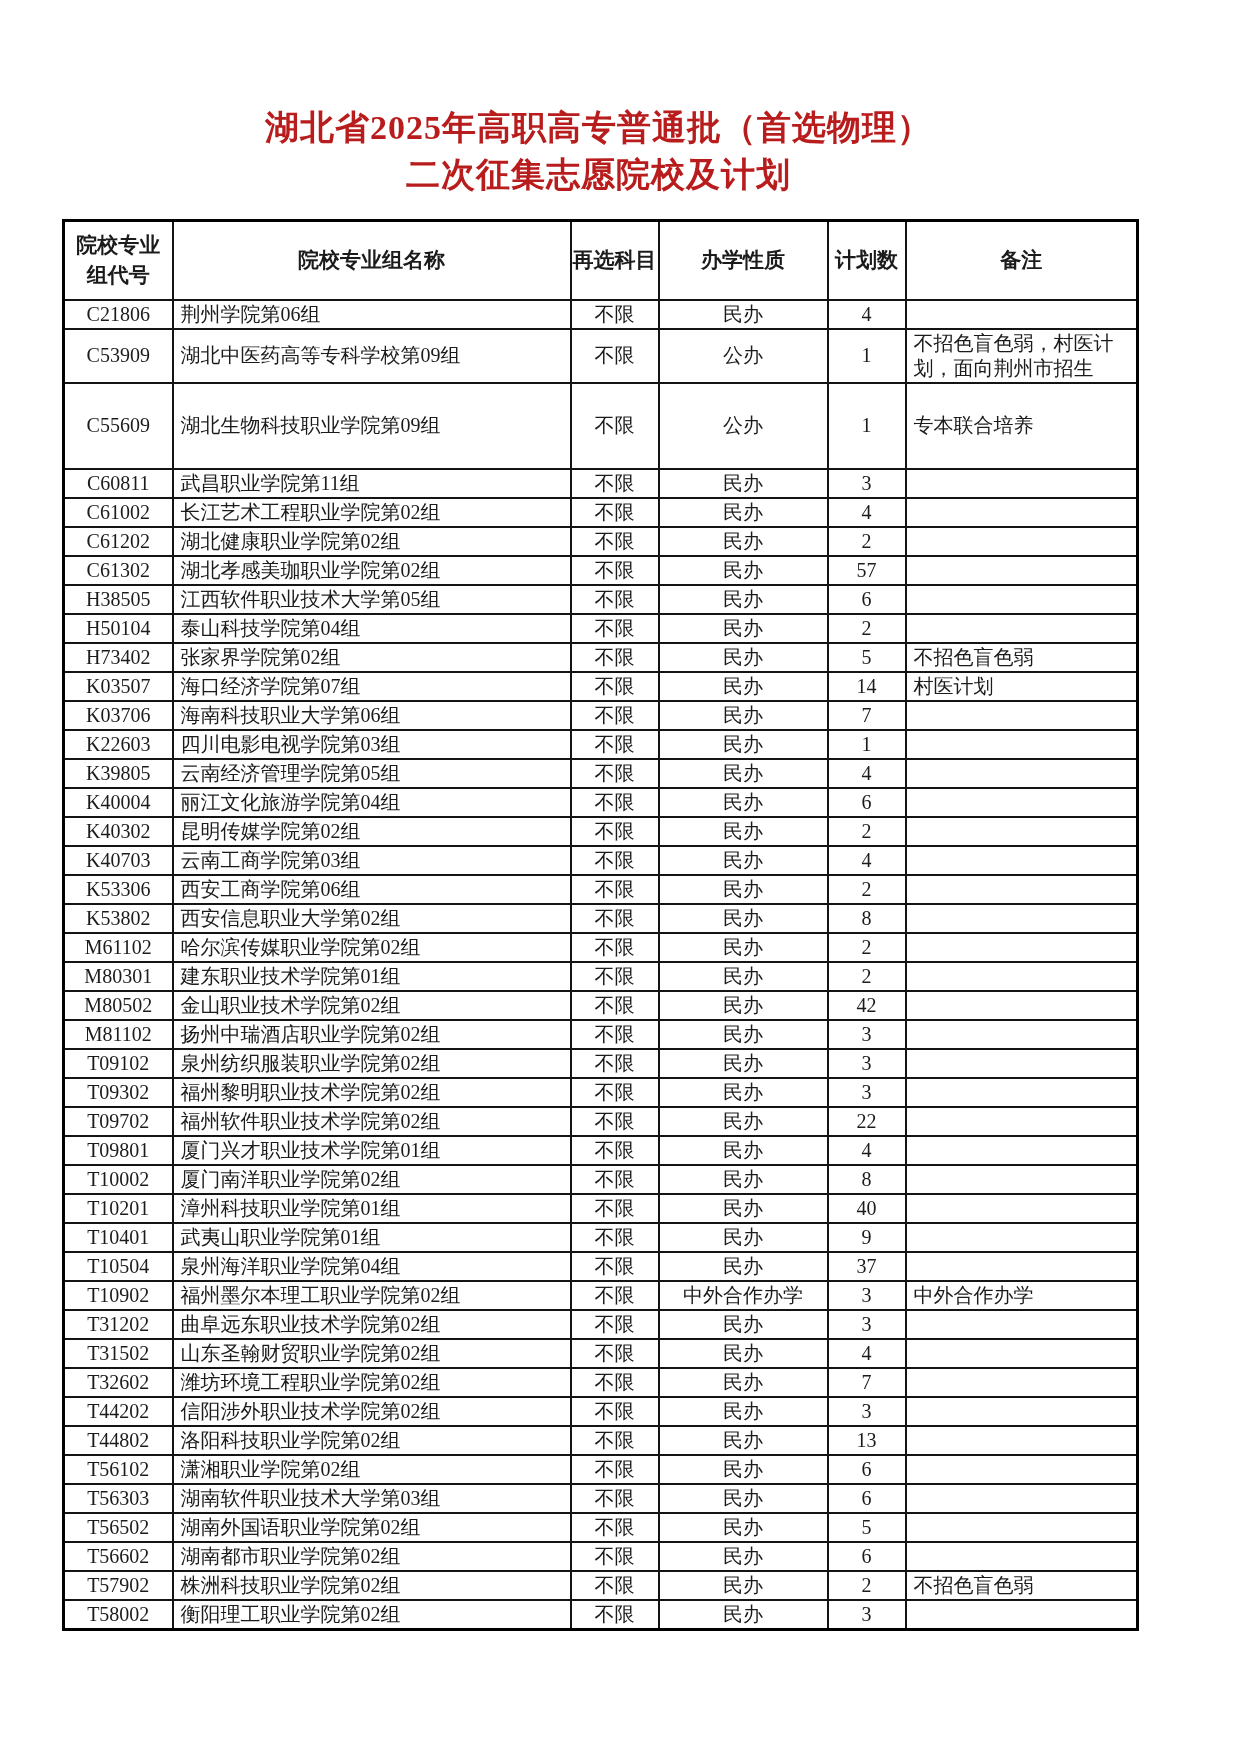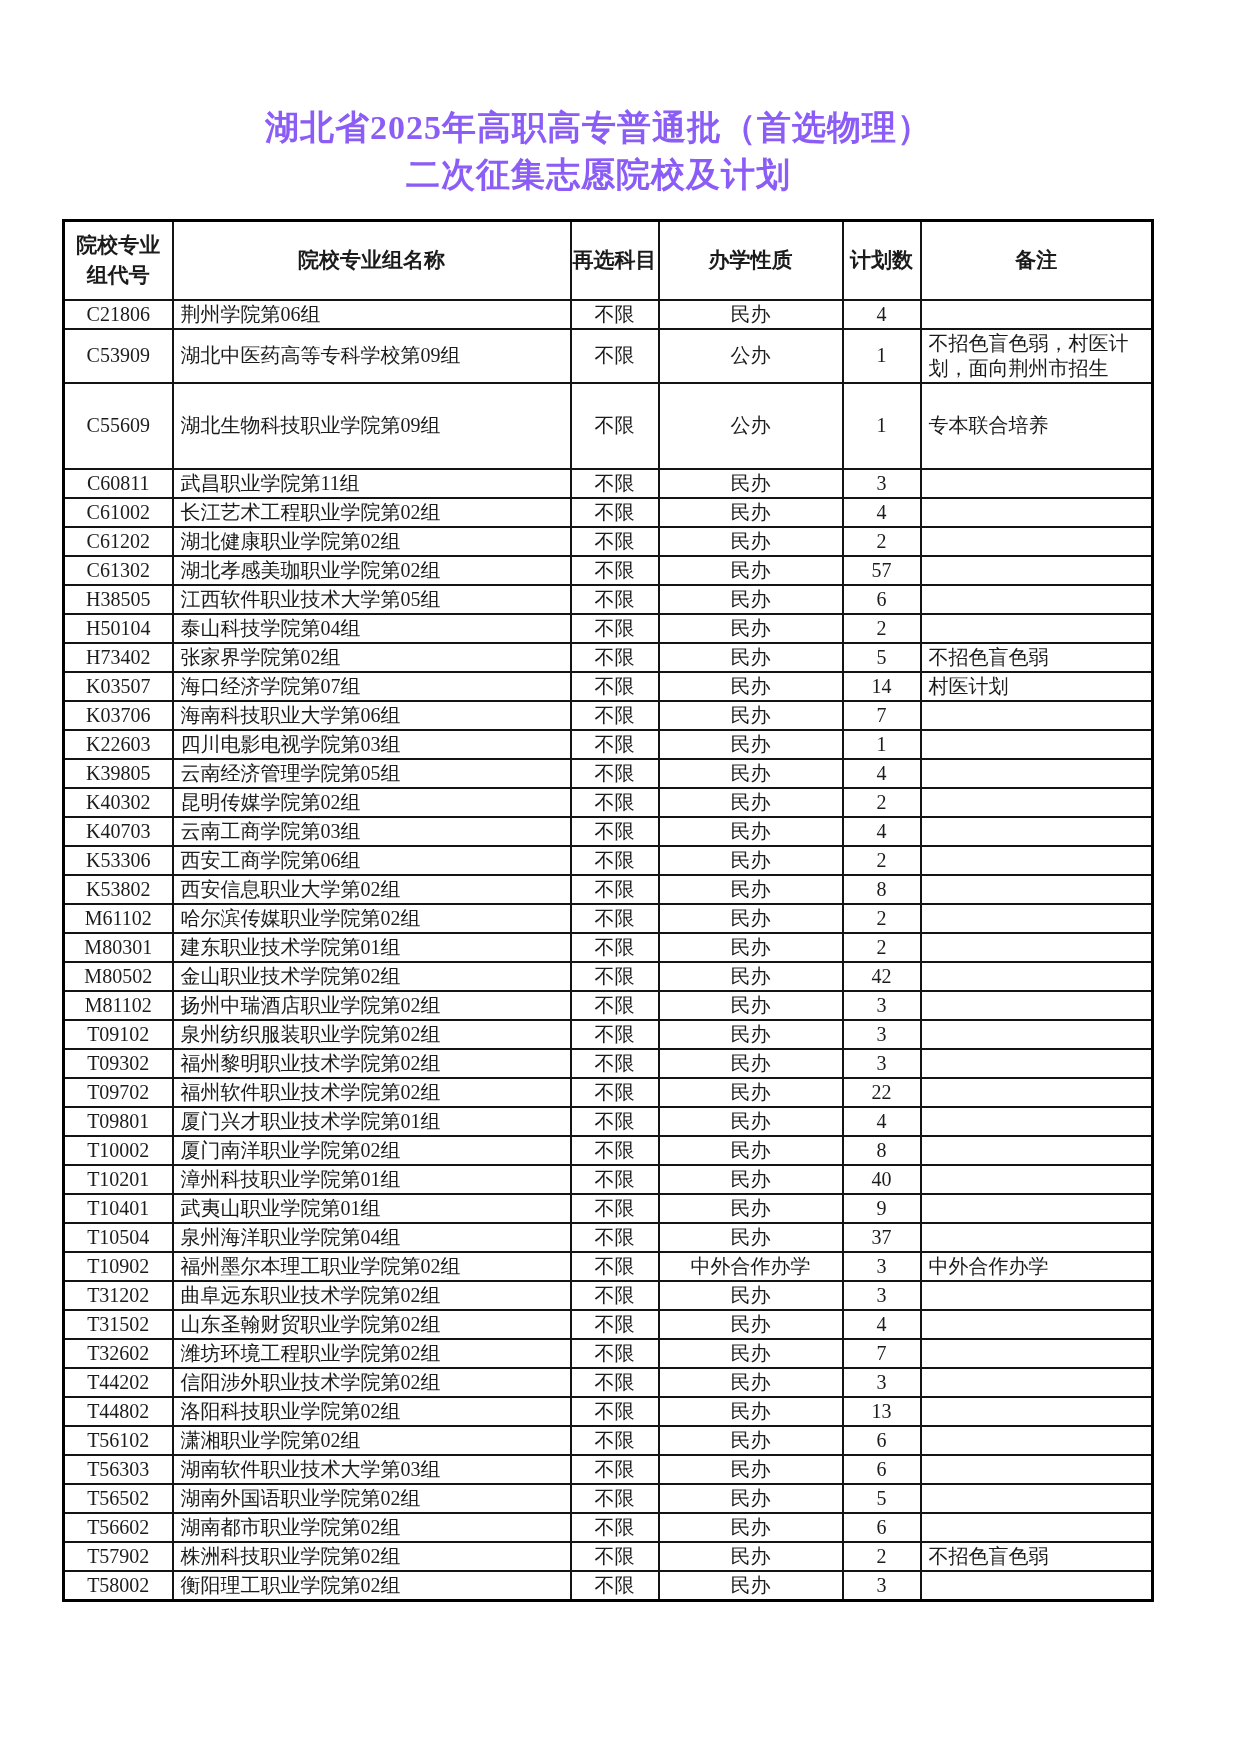--- a/index.html
+++ b/index.html
@@ -16,21 +16,21 @@
     position: absolute;
     left: 62px;
     top: 104px;
     width: 1073px;
   }
   .title {
     text-align: center;
     font-weight: bold;
     font-size: 34px;
     line-height: 47px;
-    color: #8b5cf6;
+    color: #b91c1c;
     letter-spacing: 1px;
   }
   .plan-table {
     margin-top: 21px;
     width: 1073px;
     border-collapse: collapse;
     table-layout: fixed;
     border: 3px solid #000000;
   }
   .plan-table th, .plan-table td {
@@ -56,21 +56,21 @@
   .plan-table td.col-name, .plan-table td.col-remark {
     text-align: left;
     padding-left: 7px;
     padding-right: 6px;
   }
   
   .plan-table tbody tr:nth-child(3) td { height: 86px; }
   .col-code   { width: 109px; }
   .col-name   { width: 398px; }
   .col-subject{ width: 88px; }
-  .col-nature { width: 184px; }
+  .col-nature { width: 169px; }
   .col-plan   { width: 78px;  }
   .col-remark { width: 232px; }
 </style>
 </head>
 <body>
 
 <div class="doc">
   <div class="title">
     <div>湖北省2025年高职高专普通批（首选物理）</div>
     <div>二次征集志愿院校及计划</div>
@@ -203,20 +203,28 @@
         </tr>
         <tr>
           <td class="col-code">K39805</td>
           <td class="col-name">云南经济管理学院第05组</td>
           <td class="col-subject">不限</td>
           <td class="col-nature">民办</td>
           <td class="col-plan">4</td>
           <td class="col-remark"></td>
         </tr>
         <tr>
+          <td class="col-code">K40004</td>
+          <td class="col-name">丽江文化旅游学院第04组</td>
+          <td class="col-subject">不限</td>
+          <td class="col-nature">民办</td>
+          <td class="col-plan">6</td>
+          <td class="col-remark"></td>
+        </tr>
+        <tr>
           <td class="col-code">K40302</td>
           <td class="col-name">昆明传媒学院第02组</td>
           <td class="col-subject">不限</td>
           <td class="col-nature">民办</td>
           <td class="col-plan">2</td>
           <td class="col-remark"></td>
         </tr>
         <tr>
           <td class="col-code">K40703</td>
           <td class="col-name">云南工商学院第03组</td>

